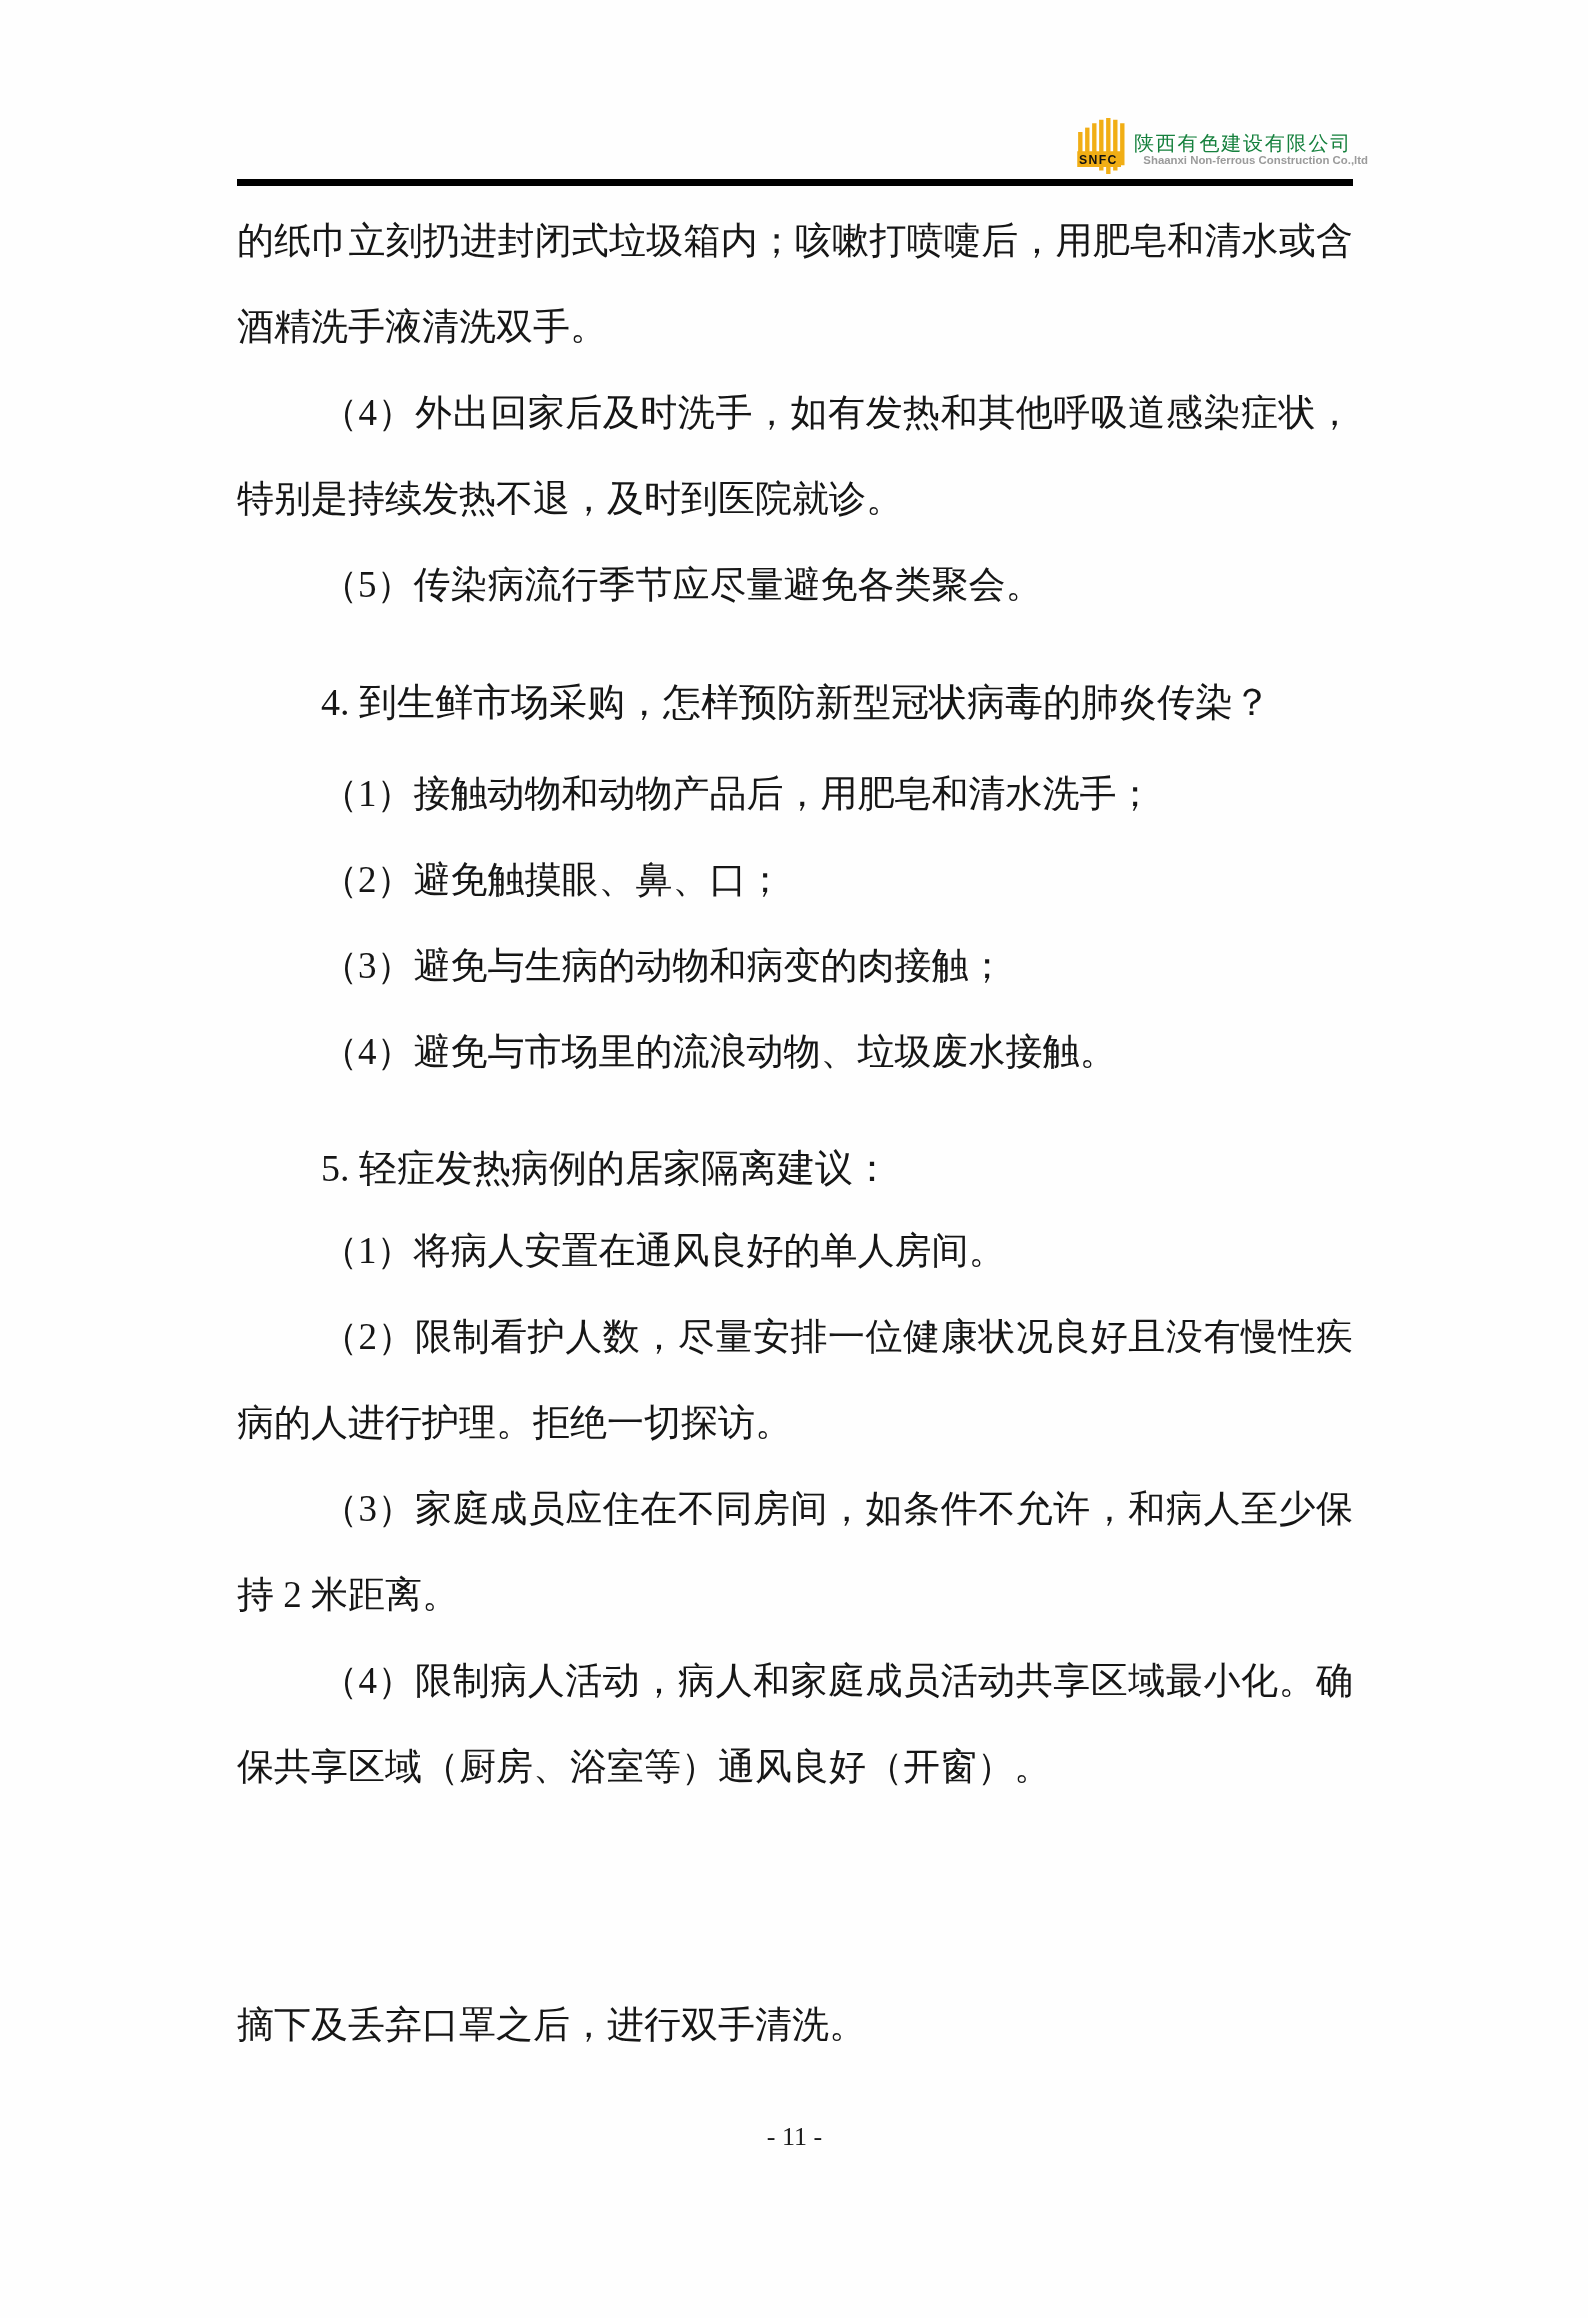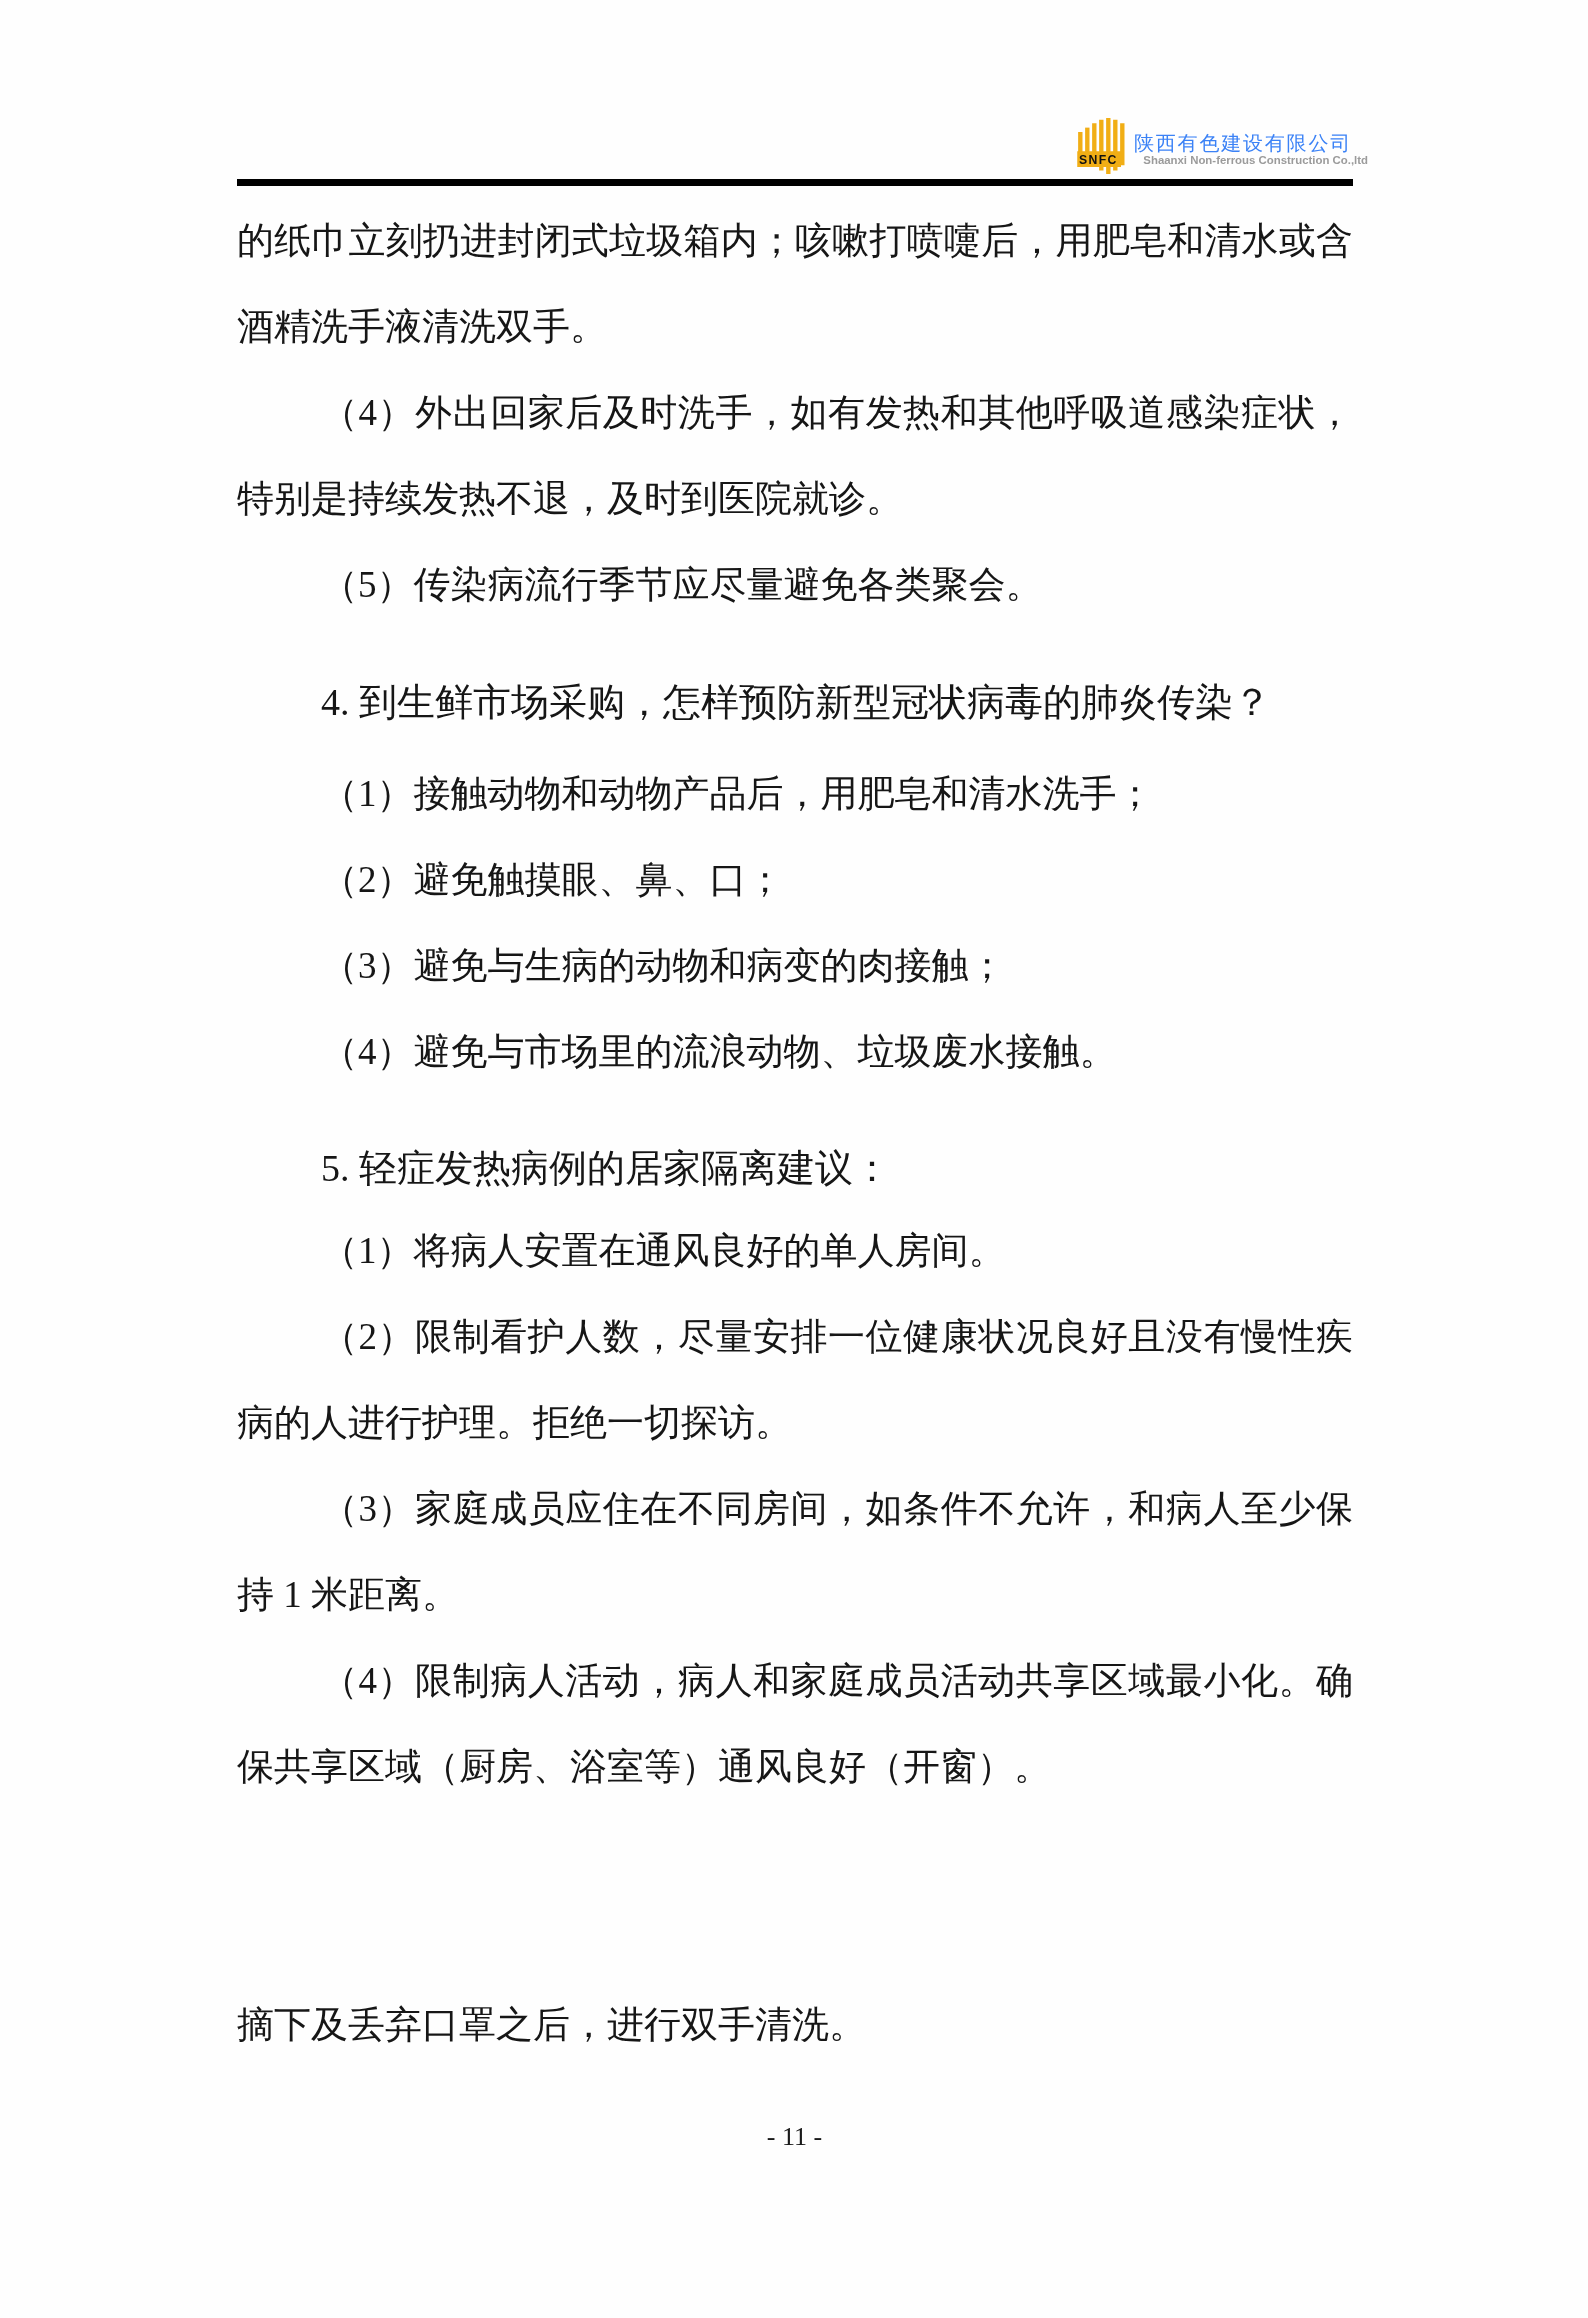--- a/index.html
+++ b/index.html
@@ -9,21 +9,21 @@
     background:#fefefe;
     overflow:hidden;
     font-family:"Liberation Serif","DejaVu Serif",serif;
     color:#161616;
   }
   
   .hdr-logo{position:absolute;left:1077px;top:118px;width:53px;height:56px;}
   .hdr-zh{
     position:absolute;left:1134px;top:130px;width:228px;height:23px;
     font-family:"Liberation Sans","DejaVu Sans",sans-serif;
-    font-size:20px;letter-spacing:1.8px;color:#3b82f6;white-space:nowrap;
+    font-size:20px;letter-spacing:1.8px;color:#15803d;white-space:nowrap;
   }
   .hdr-en{
     position:absolute;left:1140px;top:154px;width:228px;height:14px;
     font-family:"Liberation Sans","DejaVu Sans",sans-serif;
     font-size:11.4px;font-weight:700;letter-spacing:0px;color:#9b9b9b;white-space:nowrap;text-align:right;
   }
   .hdr-rule{
     position:absolute;left:237px;top:179px;width:1116px;height:7px;
     background:#000000;
   }
@@ -77,21 +77,21 @@
   <div class="ln hd ind" style="top:659px">4. 到生鲜市场采购，怎样预防新型冠状病毒的肺炎传染？</div>
   <div class="ln ind" style="top:751px">（1）接触动物和动物产品后，用肥皂和清水洗手；</div>
   <div class="ln ind" style="top:837px">（2）避免触摸眼、鼻、口；</div>
   <div class="ln ind" style="top:923px">（3）避免与生病的动物和病变的肉接触；</div>
   <div class="ln ind" style="top:1009px">（4）避免与市场里的流浪动物、垃圾废水接触。</div>
   <div class="ln hd ind" style="top:1125px">5. 轻症发热病例的居家隔离建议：</div>
   <div class="ln ind" style="top:1208px">（1）将病人安置在通风良好的单人房间。</div>
   <div class="ln ind just" style="top:1294px">（2）限制看护人数，尽量安排一位健康状况良好且没有慢性疾</div>
   <div class="ln" style="top:1380px">病的人进行护理。拒绝一切探访。</div>
   <div class="ln ind just" style="top:1466px">（3）家庭成员应住在不同房间，如条件不允许，和病人至少保</div>
-  <div class="ln" style="top:1552px">持 1 米距离。</div>
+  <div class="ln" style="top:1552px">持 2 米距离。</div>
   <div class="ln ind just" style="top:1638px">（4）限制病人活动，病人和家庭成员活动共享区域最小化。确</div>
   <div class="ln" style="top:1724px">保共享区域（厨房、浴室等）通风良好（开窗）。</div>
   <div class="ln" style="top:1982px">摘下及丢弃口罩之后，进行双手清洗。</div>
 
   <div class="footer">- 11 -</div>
 
 </div>
 
 
 </body></html>

